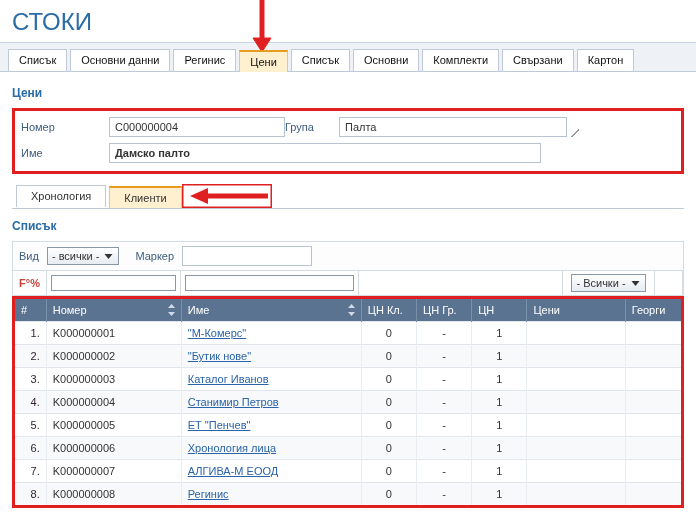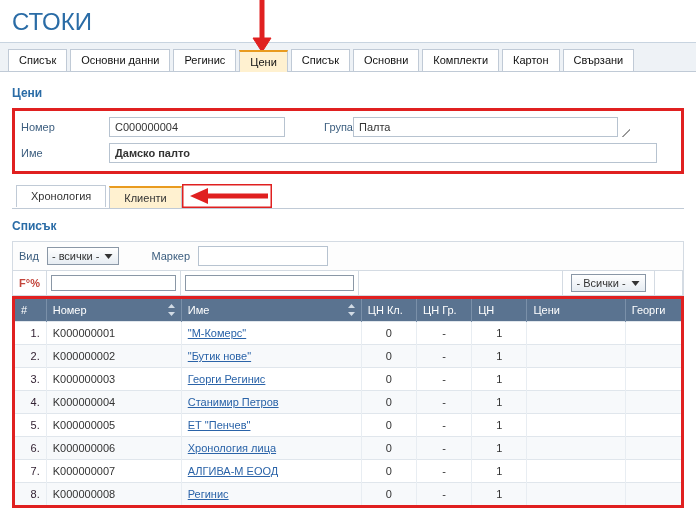--- a/index.html
+++ b/index.html
@@ -65,22 +65,22 @@
   }
   .form-input {
     border: 1px solid #b7c3d0;
     background: #fff;
     padding: 3px 5px;
     font-size: 11px;
     color: #333;
   }
   .w-code { width: 176px; }
   .w-group-label { width: 54px; color:#3c5e7f; }
-  .w-group { width: 265px; }
-  .w-name { width: 548px; font-weight: bold; }
+  .w-group { width: 228px; }
+  .w-name { width: 432px; font-weight: bold; }
   .resize-handle {
     width: 10px; height: 10px;
     align-self: flex-end;
     margin-left: 2px;
     background:
       linear-gradient(135deg, transparent 0 60%, #999 60% 70%, transparent 70% 100%);
   }
   .sub-tabs-wrap {
     display: flex;
     align-items: center;
@@ -221,32 +221,32 @@
   <div class="page-title">СТОКИ</div>
 
   <div class="main-tabs" id="main-tabs">
       <div class="main-tab">Списък</div>
       <div class="main-tab">Основни данни</div>
       <div class="main-tab">Регинис</div>
       <div class="main-tab active">Цени</div>
       <div class="main-tab">Списък</div>
       <div class="main-tab">Основни</div>
       <div class="main-tab">Комплекти</div>
+      <div class="main-tab">Свързани</div>
       <div class="main-tab">Картон</div>
-      <div class="main-tab">Свързани</div>
     </div>
 
   <div class="section">
     <div class="section-title">Цени</div>
 
     <div class="info-box">
       <div class="form-row">
         <div class="form-label">Номер</div>
         <input class="form-input w-code" value="C000000004" style="">
-        <div class="form-label w-group-label" style="margin-left:14px;text-align:right;">Група</div>
+        <div class="form-label w-group-label" style="">Група</div>
         <input class="form-input w-group" value="Палта" style="">
         <div class="resize-handle"></div>
       </div>
       <div class="form-row" style="margin-bottom:0;">
         <div class="form-label">Име</div>
         <input class="form-input w-name" value="Дамско палто" style="">
       </div>
     </div>
 
     <div class="sub-tabs-wrap">
@@ -266,21 +266,21 @@
     <div class="filter-bar">
       <span class="filter-label">Вид</span>
       <span class="select">
         <span>- всички -</span>
         <span class="caret">
           <svg viewBox="0 0 10 14" width="11" height="14">
               <polygon points="1,5 9,5 5,10" fill="#333"></polygon>
             </svg>
         </span>
       </span>
-      <span class="filter-label" style="margin-left:24px;">Маркер</span>
+      <span class="filter-label" style="margin-left:8px;">Маркер</span>
       <input class="form-input" style="width: 130px;" value="">
     </div>
 
     <div class="filter-row2">
       <div class="filter-cell ffunc">F°%</div>
       <div class="filter-cell fc-num">
           <input style="">
         </div>
       <div class="filter-cell fc-name">
           <input style="">
@@ -353,21 +353,21 @@
             <td class="col-name"><span class="link">"Бутик нове"</span></td>
             <td class="col-c">0</td>
             <td class="col-c">-</td>
             <td class="col-c">1</td>
             <td class="col-price"></td>
             <td class="col-cur"></td>
           </tr>
           <tr>
             <td class="col-idx">3.</td>
             <td class="col-num">K000000003</td>
-            <td class="col-name"><span class="link">Георги Регинис</span></td>
+            <td class="col-name"><span class="link">Каталог Иванов</span></td>
             <td class="col-c">0</td>
             <td class="col-c">-</td>
             <td class="col-c">1</td>
             <td class="col-price"></td>
             <td class="col-cur"></td>
           </tr>
           <tr>
             <td class="col-idx">4.</td>
             <td class="col-num">K000000004</td>
             <td class="col-name"><span class="link">Станимир Петров</span></td>

